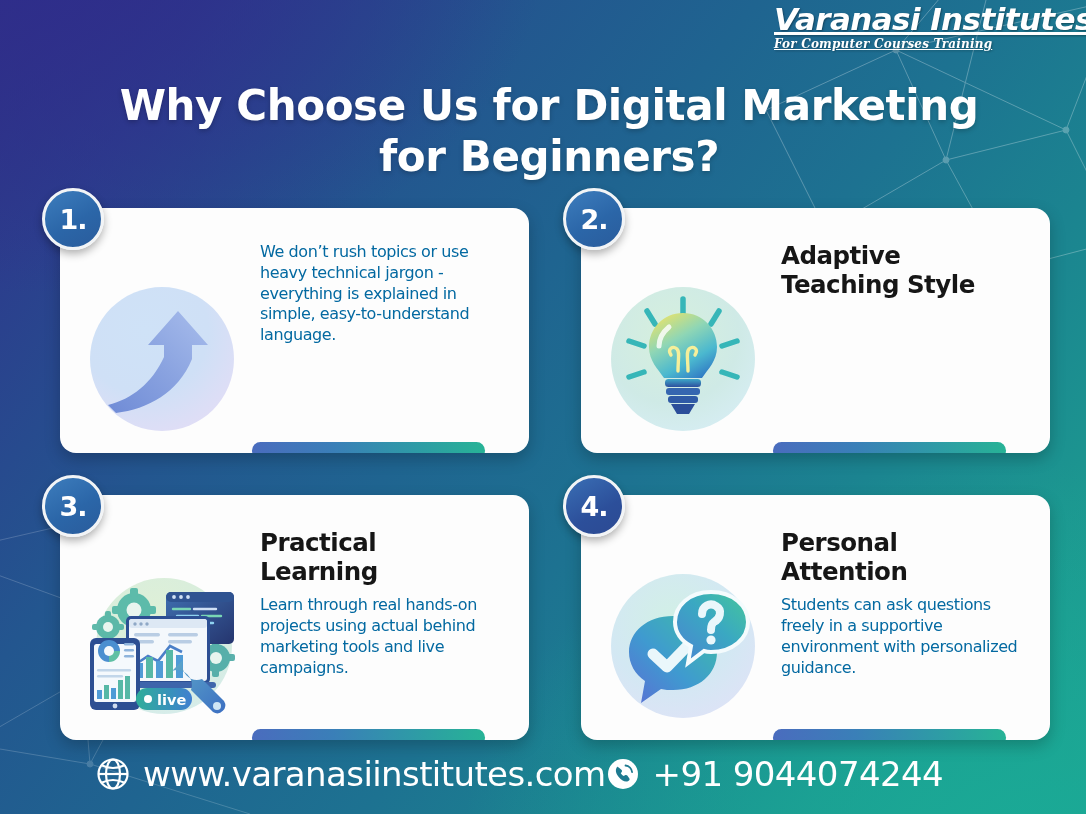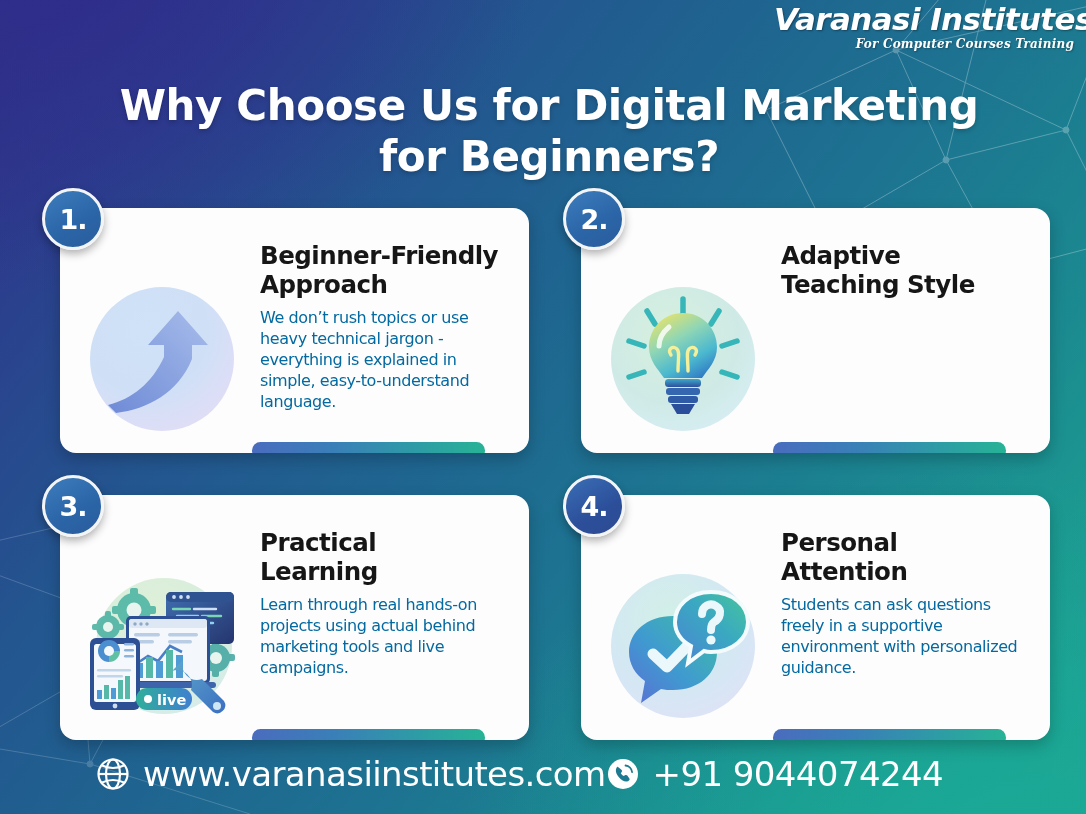--- a/index.html
+++ b/index.html
@@ -29,24 +29,24 @@
         #1fa392 100%);
   }
   .net-tr { right: -40px; top: -60px; width: 420px; height: 340px; position: absolute; opacity: .55; }
   .net-bl { left: -50px; bottom: -30px; width: 360px; height: 330px; position: absolute; opacity: .40; }
 
   
   .logo {
     position: absolute;
     right: 12px; top: 4px;
     width: 300px;
-    text-align: right;
     color: #ffffff;
     line-height: 1;
     z-index: 6;
+    text-decoration: underline;
   }
   .logo-main {
     font-family: "DejaVu Sans", sans-serif;
     font-weight: 700;
     font-style: italic;
     font-size: 31px;
     letter-spacing: -0.6px;
     text-shadow: 1px 1px 2px rgba(0,0,0,.35);
     white-space: nowrap;
   }
@@ -242,24 +242,20 @@
                 <stop offset="50%" stop-color="#8aa3e0"></stop>
                 <stop offset="100%" stop-color="#a8bdec"></stop>
               </linearGradient>
             </defs>
             <circle cx="76" cy="76" r="72" fill="url(#c1circ)"></circle>
             <path d="M22 122 C46 116 66 100 78 74 L78 62 L62 62 L92 28 L122 62 L106 62 L106 76
                      C92 110 62 126 30 130 Z" fill="url(#c1arr)"></path>
           </svg>
         </div>
         <div class="text-col">
-          <div class="card-title">
-            <span>Beginner-Friendly</span><br>
-            <span>Approach</span>
-          </div>
           <div class="card-body">We don’t rush topics or use heavy technical jargon - everything is explained in simple, easy-to-understand language.</div>
         </div>
         <div class="card-bar"></div>
       </div>
     </div>
 
     <div class="card-wrap">
       <div class="badge">2.</div>
       <div class="card">
         <div class="icon-col">

